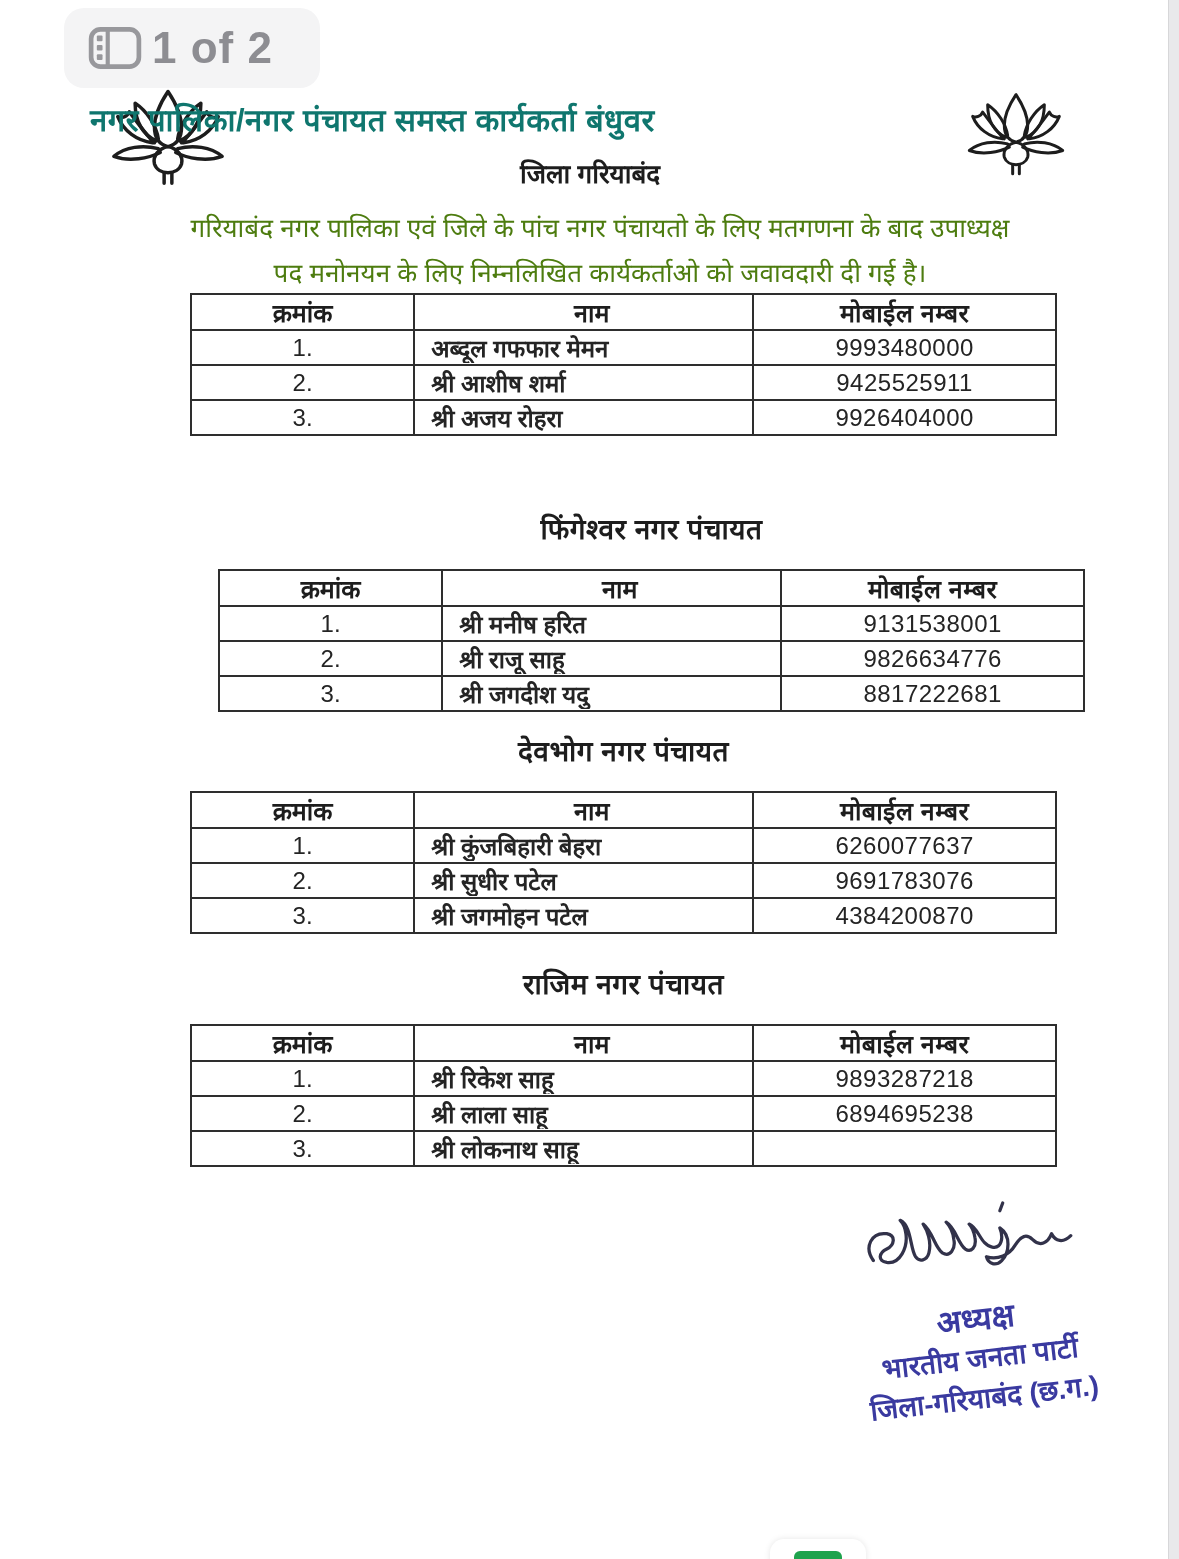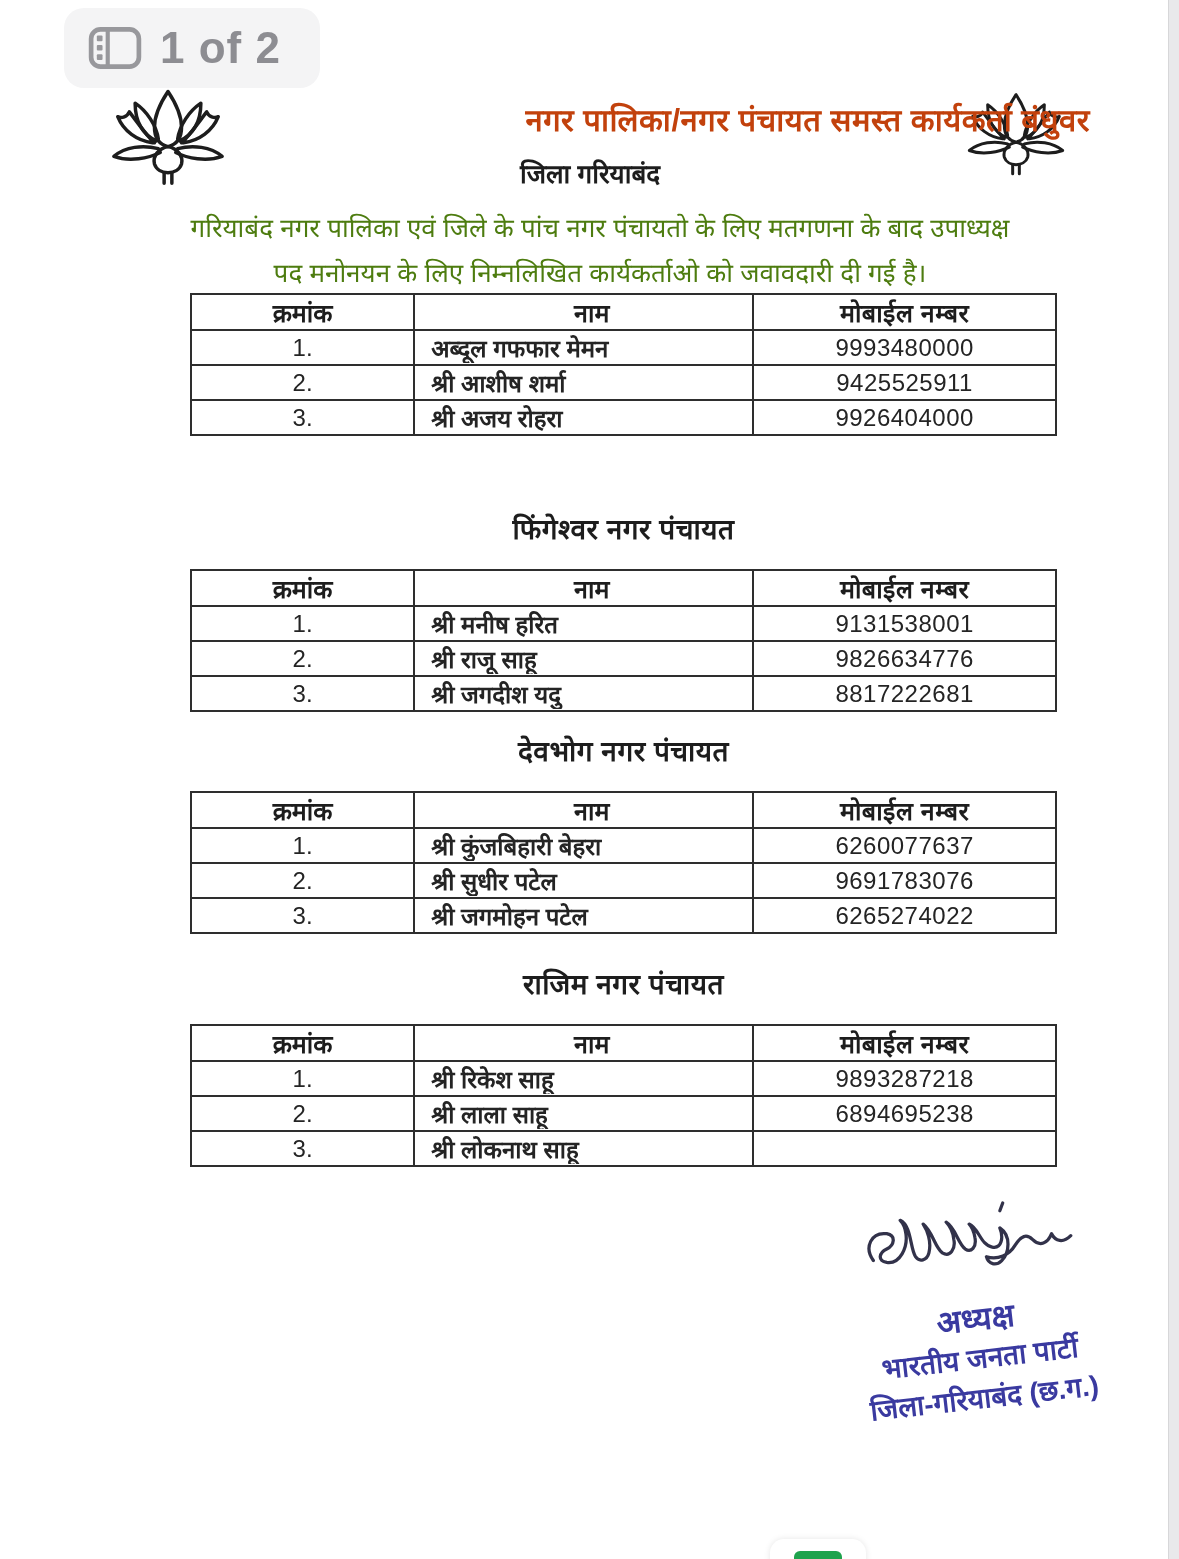--- a/index.html
+++ b/index.html
@@ -16,52 +16,52 @@
   
   .edge-strip {
     position:absolute; top:0; right:0; width:11px; height:100%;
     background:#e9e9eb; border-left:1px solid #d7d7d9;
   }
 
   
   .page-pill {
     position:absolute; left:64px; top:8px; width:256px; height:80px;
     background:#f4f4f5; border-radius:20px;
-    display:flex; align-items:center; gap:18px; padding:0 24px;
+    display:flex; align-items:center; gap:10px; padding:0 24px;
   }
   .page-pill .pill-text {
     font-size:44px; font-weight:600; color:#8d8d92; letter-spacing:1px;
     white-space:nowrap;
   }
   .pill-icon { width:54px; height:44px; flex:0 0 auto; }
 
   
   .lotus-left  { position:absolute; left:110px; top:84px; width:116px; height:104px; }
   .lotus-right { position:absolute; left:966px; top:88px; width:100px; height:90px; }
 
   
   .doc-title {
     position:absolute; left:90px; top:98px; width:1000px;
-    text-align:right; font-size:31px; font-weight:700; color:#c2410c;
+    text-align:left; font-size:31px; font-weight:700; color:#0f766e;
     letter-spacing:0.5px;
   }
   .doc-subtitle {
     position:absolute; left:90px; top:155px; width:1000px;
     text-align:center; font-size:26px; font-weight:700; color:#1d1d1d;
   }
   .doc-intro {
     position:absolute; left:100px; top:206px; width:1000px;
     text-align:center; font-size:26px; font-weight:500; color:#4d7c0f;
     line-height:45px;
   }
 
   
   .doc-section { position:absolute; left:190px; width:867px; }
   .doc-section:nth-of-type(1){ top:293px; }
-  .doc-section:nth-of-type(2){ top:509px; }
+  .doc-section:nth-of-type(2){ top:509px;margin-left:28px; }
   .doc-section:nth-of-type(3){ top:731px; }
   .doc-section:nth-of-type(4){ top:964px; }
 
   .section-title {
     text-align:center; font-size:28px; font-weight:700; color:#1d1d1d;
     margin:0 0 22px 0; letter-spacing:0.5px;
   }
   table.roster-table {
     width:100%; border-collapse:collapse; table-layout:fixed;
     background:#ffffff;
@@ -218,21 +218,21 @@
                 <td class="col-mobile">6260077637</td>
               </tr>
               <tr>
                 <td class="col-sno">2.</td>
                 <td class="col-name">श्री सुधीर पटेल</td>
                 <td class="col-mobile">9691783076</td>
               </tr>
               <tr>
                 <td class="col-sno">3.</td>
                 <td class="col-name">श्री जगमोहन पटेल</td>
-                <td class="col-mobile">6265274022</td>
+                <td class="col-mobile">4384200870</td>
               </tr>
             </tbody>
     </table>
   </section>
 
   <section class="doc-section">
     <h2 class="section-title">राजिम नगर पंचायत</h2>
     <table class="roster-table">
       <thead>
         <tr>

